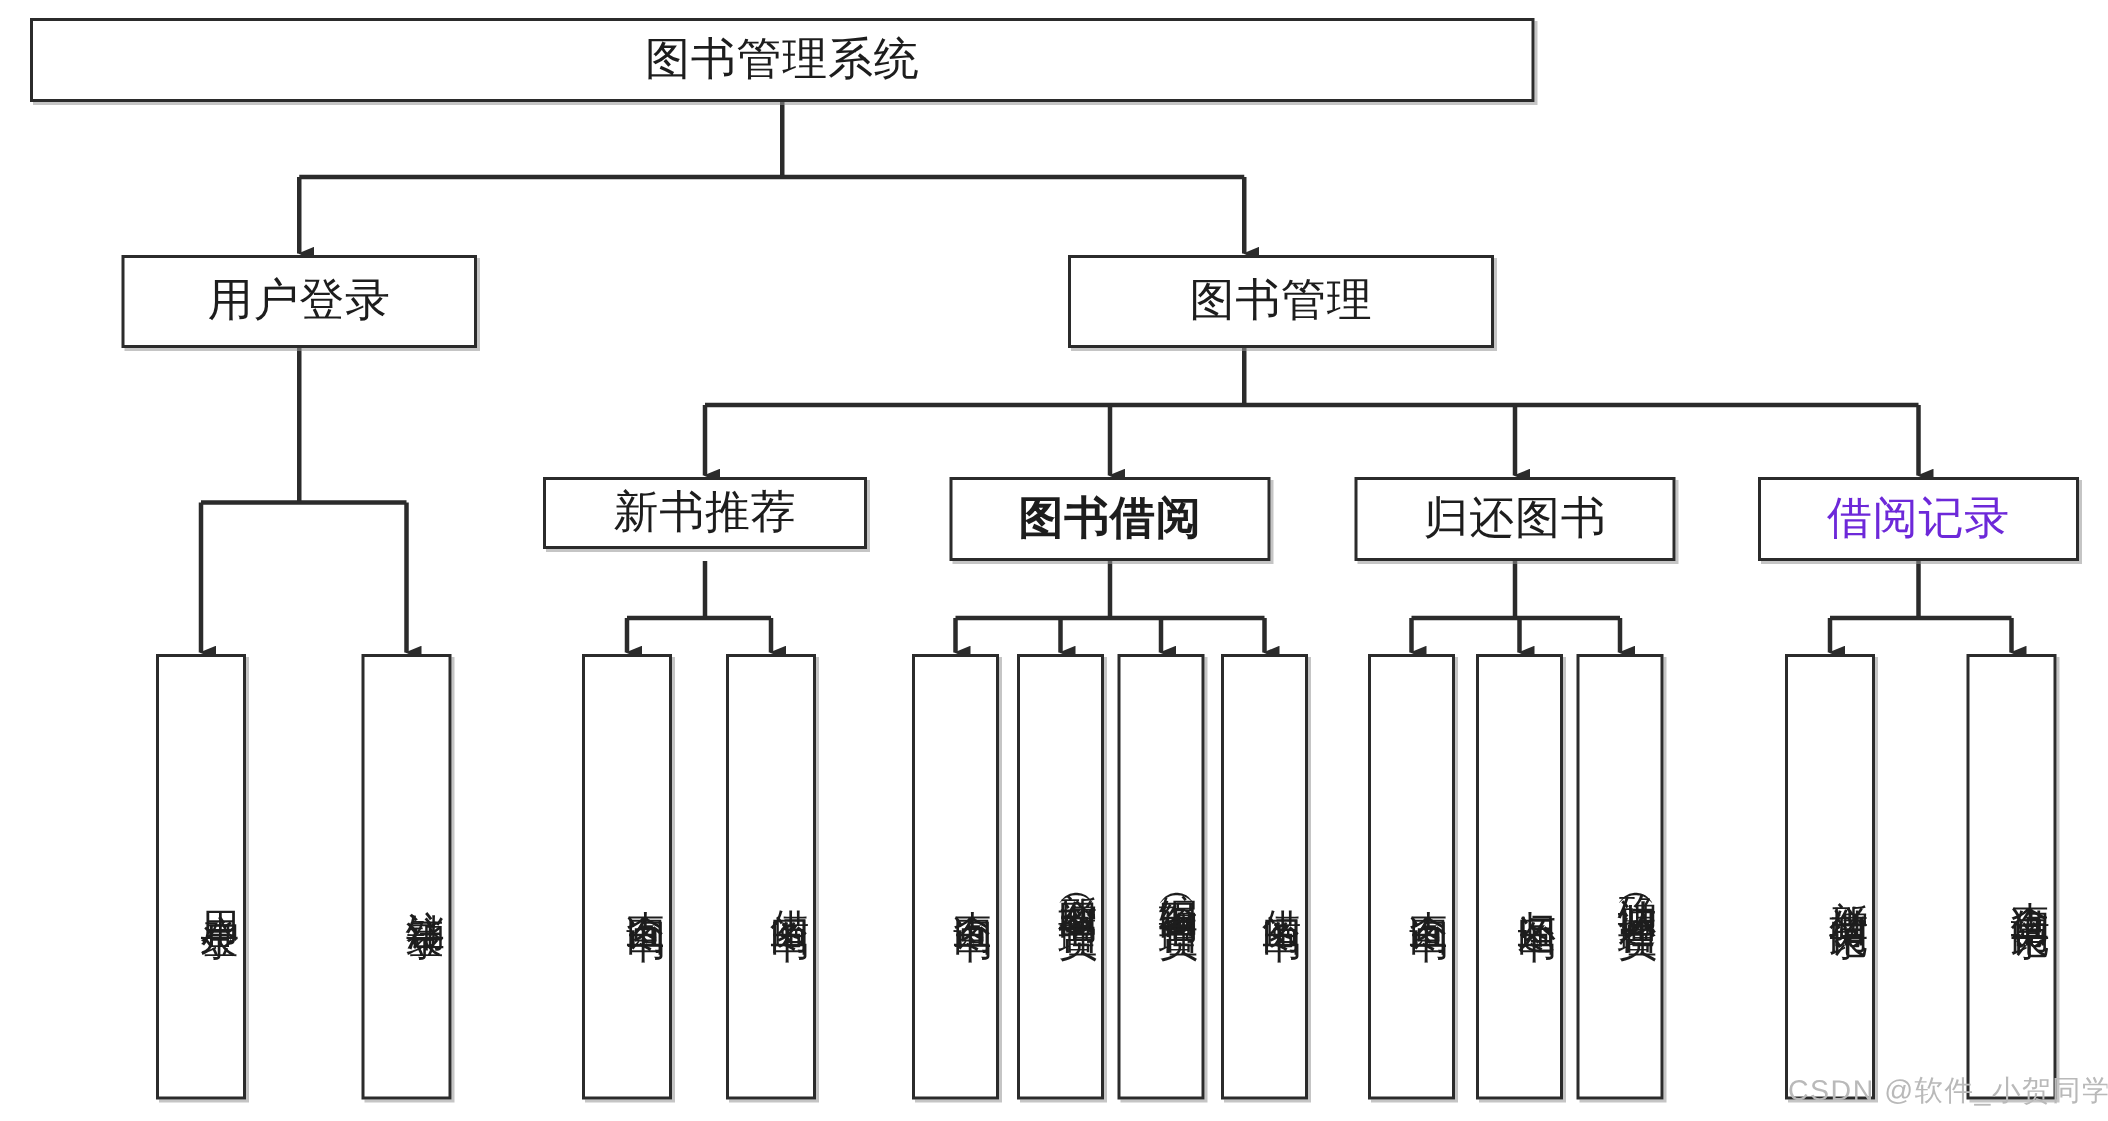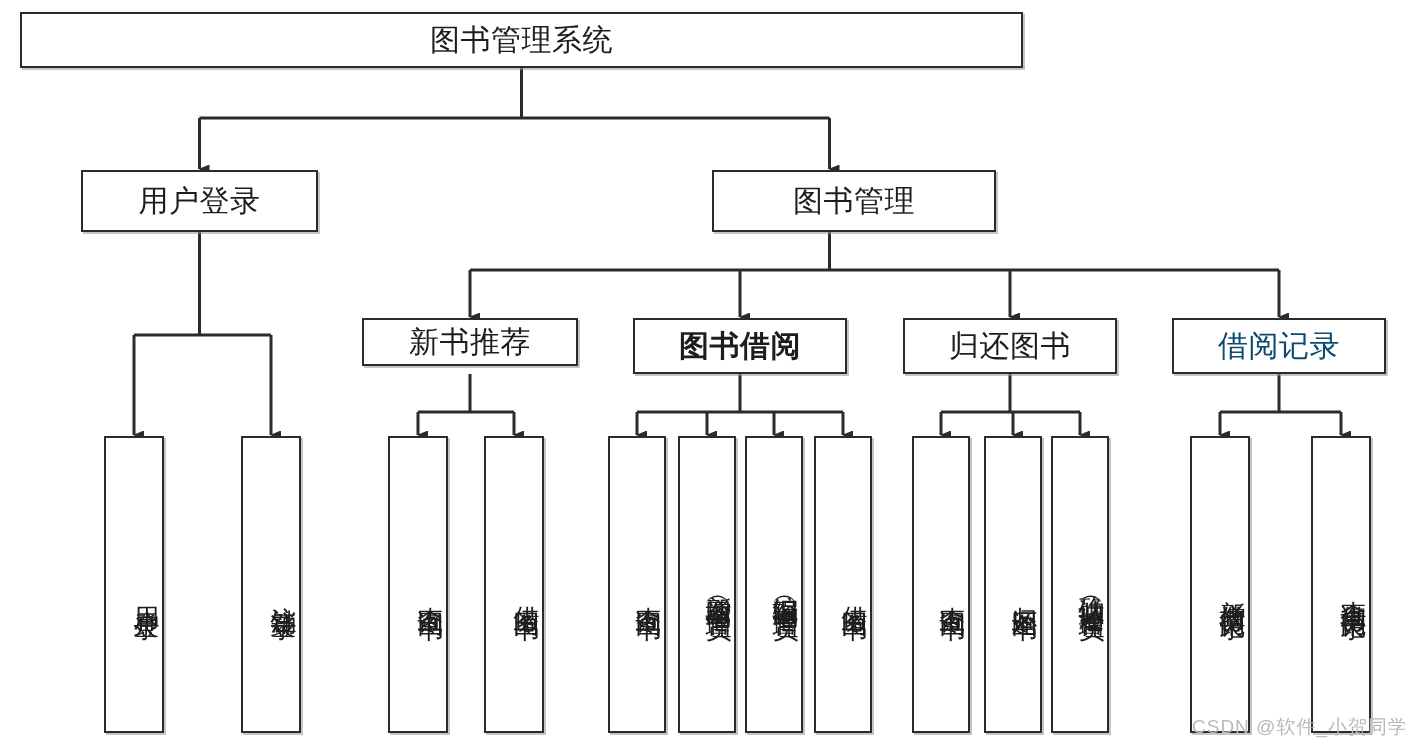--- a/index.html
+++ b/index.html
@@ -112,21 +112,21 @@
       <div class="node-box node-h" style="left: 362px; top: 318px; width: 216px; height: 48px; border-color: rgb(43, 43, 43); background: rgb(255, 255, 255);">
         <div class="node-label" style="color: rgb(29, 29, 29);">新书推荐</div>
       </div>
       <div class="node-box node-h" style="left: 633px; top: 318px; width: 214px; height: 56px; border-color: rgb(43, 43, 43); background: rgb(255, 255, 255); font-weight: bold;">
         <div class="node-label" style="color: rgb(29, 29, 29);">图书借阅</div>
       </div>
       <div class="node-box node-h" style="left: 903px; top: 318px; width: 214px; height: 56px; border-color: rgb(43, 43, 43); background: rgb(255, 255, 255);">
         <div class="node-label" style="color: rgb(29, 29, 29);">归还图书</div>
       </div>
       <div class="node-box node-h" style="left: 1172px; top: 318px; width: 214px; height: 56px; border-color: rgb(43, 43, 43); background: rgb(255, 255, 255);">
-        <div class="node-label" style="color: #0c4a6e;">借阅记录</div>
+        <div class="node-label" style="color: #6d28d9;">借阅记录</div>
       </div>
       <div class="node-box node-v" style="left: 104px; top: 436px; width: 60px; height: 297px; border-color: rgb(43, 43, 43); background: rgb(255, 255, 255);">
         <div class="node-label" style="color: rgb(29, 29, 29);">用户登录</div>
       </div>
       <div class="node-box node-v" style="left: 241px; top: 436px; width: 60px; height: 297px; border-color: rgb(43, 43, 43); background: rgb(255, 255, 255);">
         <div class="node-label" style="color: rgb(29, 29, 29);">注销登录</div>
       </div>
       <div class="node-box node-v" style="left: 388px; top: 436px; width: 60px; height: 297px; border-color: rgb(43, 43, 43); background: rgb(255, 255, 255);">
         <div class="node-label" style="color: rgb(29, 29, 29);">查询图书</div>
       </div>

